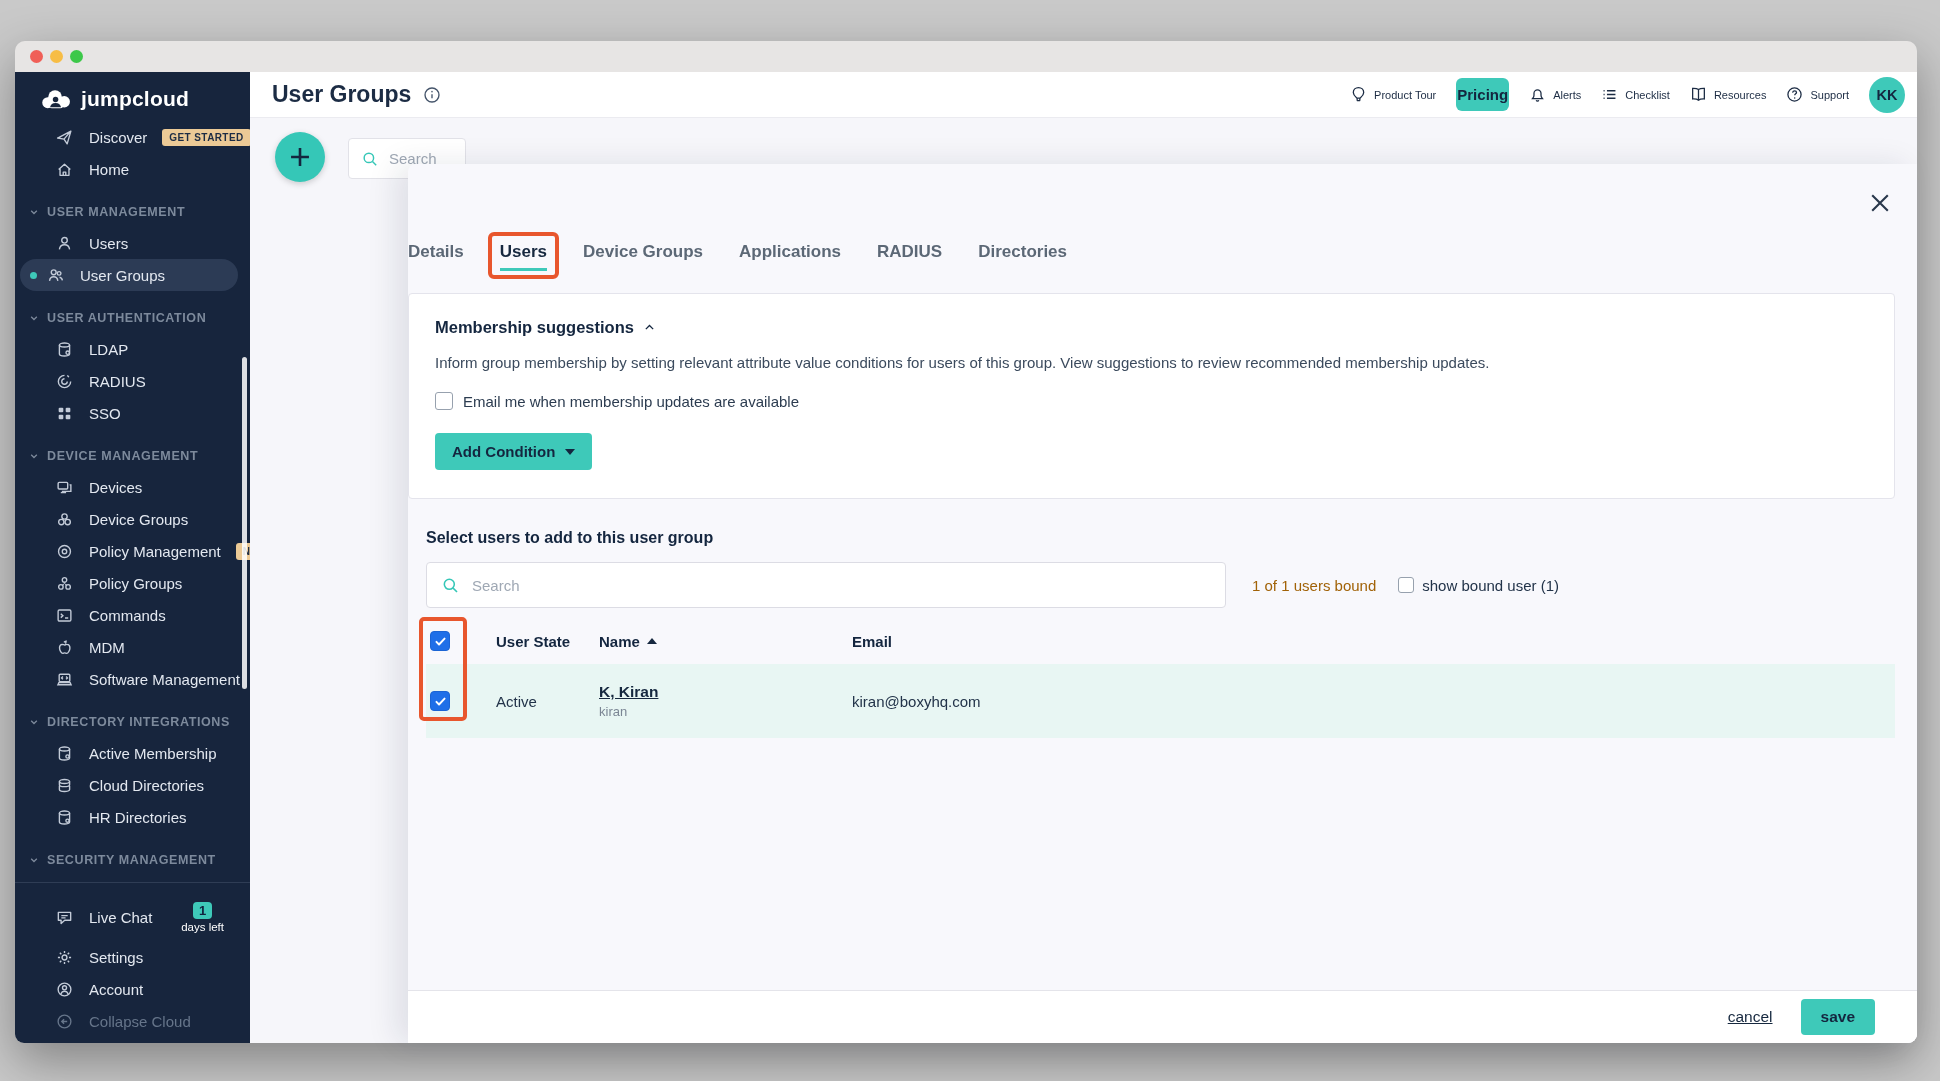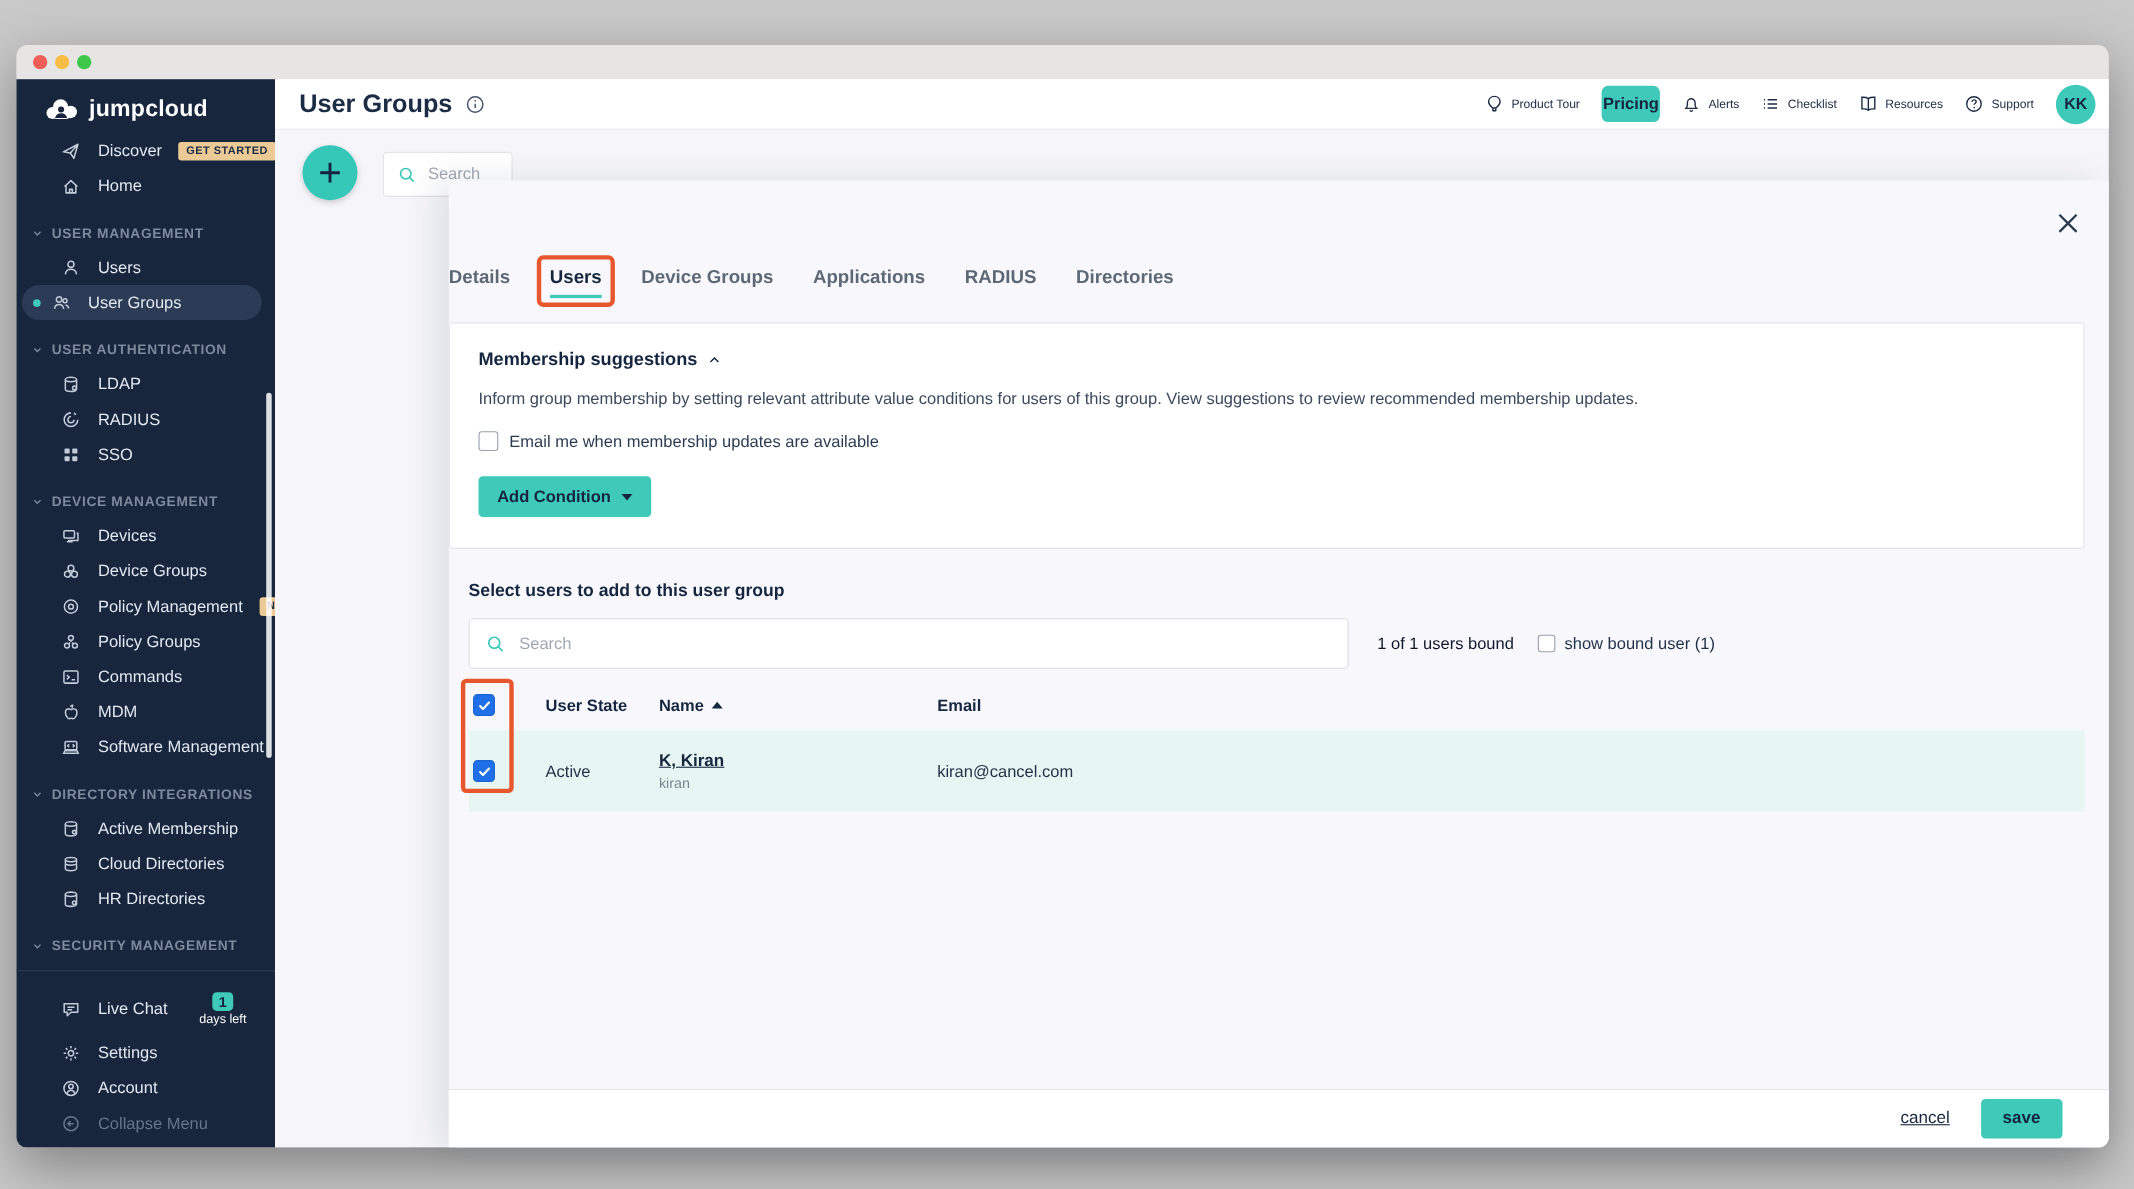--- a/index.html
+++ b/index.html
@@ -90,21 +90,21 @@
   .tri-down { width:0; height:0; border-left:5px solid transparent; border-right:5px solid transparent;
               border-top:6px solid #14263f; }
   .tri-up-sort { width:0; height:0; border-left:5px solid transparent; border-right:5px solid transparent;
                  border-bottom:6px solid #16283f; margin-left:7px; }
   .users-block { margin:30px 0 0 18px; }
   .ub-heading { font-size:16px; font-weight:bold; color:#14263f; }
   .search-row { margin-top:15px; display:flex; align-items:center; }
   .search-input { width:800px; height:46px; background:#fff; border:1px solid #dcdce4; border-radius:4px;
                   display:flex; align-items:center; gap:12px; padding:0 14px; }
   .search-input input { border:none; outline:none; flex:1; font-size:15px; color:#3b4a5d; background:transparent; }
-  .bound-summary { margin-left:26px; font-size:15px; color:#0f172a; white-space:nowrap; }
+  .bound-summary { margin-left:26px; font-size:15px; color:#a16207; white-space:nowrap; }
   .show-bound { margin-left:22px; display:flex; gap:8px; align-items:center; font-size:15px; color:#223349; white-space:nowrap;justify-content:center; }
   .utable { margin-top:10px; position:relative; }
   .thead { display:flex; align-items:center; height:46px; }
   .trow { display:flex; align-items:center; height:74px; background:#e8f6f3; }
   .col-cb { width:70px; display:flex; padding-left:4px; flex-shrink:0; }
   .col-state { width:103px; flex-shrink:0; }
   .col-name { width:253px; flex-shrink:0; display:flex; align-items:center; }
   .col-email { flex:1; }
   .th { font-size:15px; font-weight:bold; color:#14263f; }
   .cell { font-size:15px; color:#223349; }
@@ -386,21 +386,21 @@
               </span>
             <span>Account</span>
           </div>
           <div class="nav-item dim">
             <span class="icon">
                 <svg width="17" height="17" viewBox="0 0 16 16" fill="none" stroke="currentColor" stroke-width="1.3">
                   <circle cx="8" cy="8" r="6"></circle>
                   <path d="M10.5 8H5.8M7.6 5.8 5.4 8l2.2 2.2"></path>
                 </svg>
               </span>
-            <span>Collapse Menu</span>
+            <span>Collapse Cloud</span>
           </div>
         </div>
         <span class="sb-scroll"></span>
       </aside>
 
       <div class="main">
         <div class="topbar">
           <span class="page-title">User Groups</span>
           <span>
               <svg width="18" height="18" viewBox="0 0 16 16" fill="none" stroke="#44546a" stroke-width="1.2">
@@ -548,21 +548,21 @@
                             </svg>
                         </span>
                       </span>
                       <span class="col-state cell">Active</span>
                       <span class="col-name">
                         <span class="name-stack">
                           <span class="name-link">K, Kiran</span>
                           <span class="name-sub">kiran</span>
                         </span>
                       </span>
-                      <span class="col-email cell">kiran@cancel.com</span>
+                      <span class="col-email cell">kiran@boxyhq.com</span>
                     </div>
                   </div>
                 </div>
               </div>
             </div>
 
             <div class="modal-footer">
               <span class="cancel-link">cancel</span>
               <span class="save-btn">save</span>
             </div>

